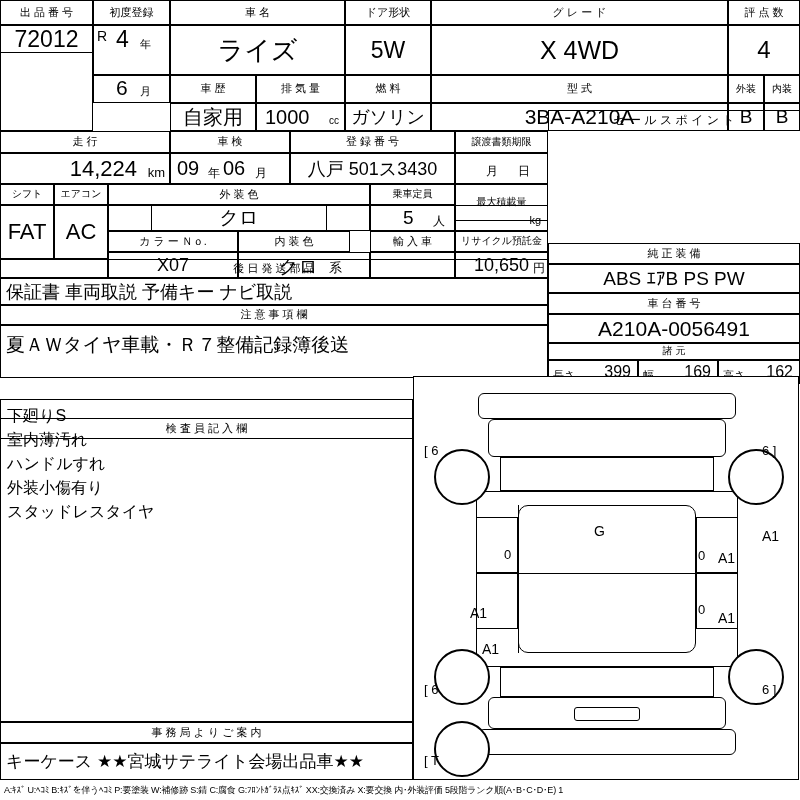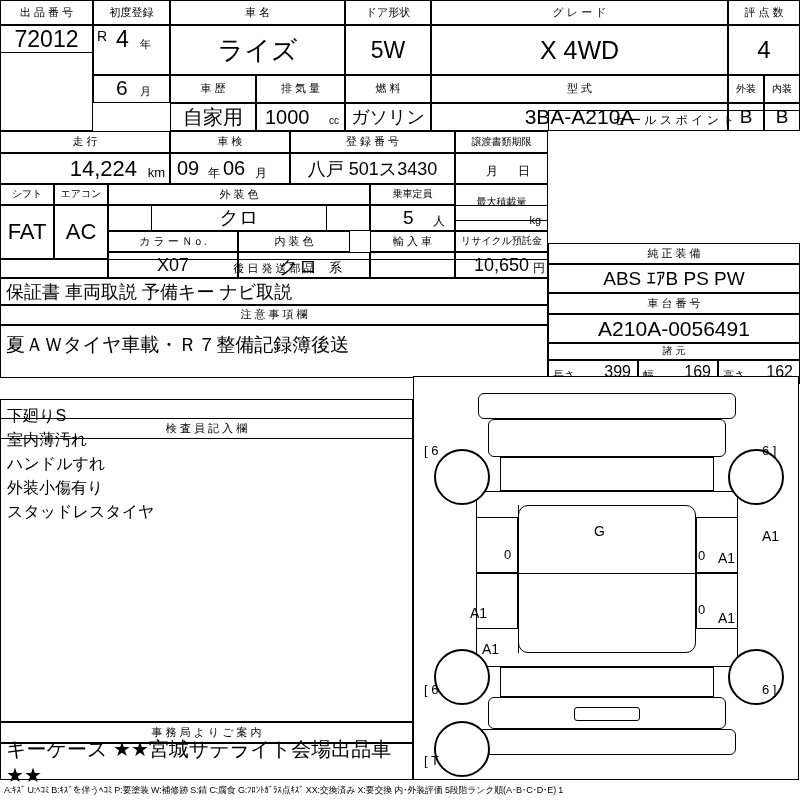--- a/index.html
+++ b/index.html
@@ -169,21 +169,21 @@
   <div class="box lbl" style="left:0;top:378px;width:413px;height:21px;margin-top:40px;">検 査 員 記 入 欄</div>
   <div class="box listbox" style="left:0;top:399px;width:413px;height:323px;font-size:16px;line-height:1.5;padding-top:4px;">
     <div>下廻りS</div>
     <div>室内薄汚れ</div>
     <div>ハンドルすれ</div>
     <div>外装小傷有り</div>
     <div>スタッドレスタイヤ</div>
   </div>
 
   <div class="box lbl" style="left:0;top:722px;width:413px;height:21px;">事 務 局 よ り ご 案 内</div>
-  <div class="box val-l" style="left:0;top:743px;width:413px;height:37px;font-size:20px;">キーケース ★★宮城サテライト会場出品車★★</div>
+  <div class="box val-l" style="left:0;top:743px;width:413px;height:37px;font-size:17px;">キーケース ★★宮城サテライト会場出品車★★</div>
 
   <div class="carfig">
 
     <div class="rnd" style="left:64px;top:16px;width:258px;height:26px;"></div>
     <div class="rnd" style="left:74px;top:42px;width:238px;height:38px;"></div>
     <div class="rnd2" style="left:86px;top:80px;width:214px;height:34px;"></div>
 
     <div class="rnd2" style="left:62px;top:114px;width:262px;height:176px;"></div>
 
     <div class="rnd2" style="left:104px;top:128px;width:178px;height:148px;border-radius:10px;"></div>

